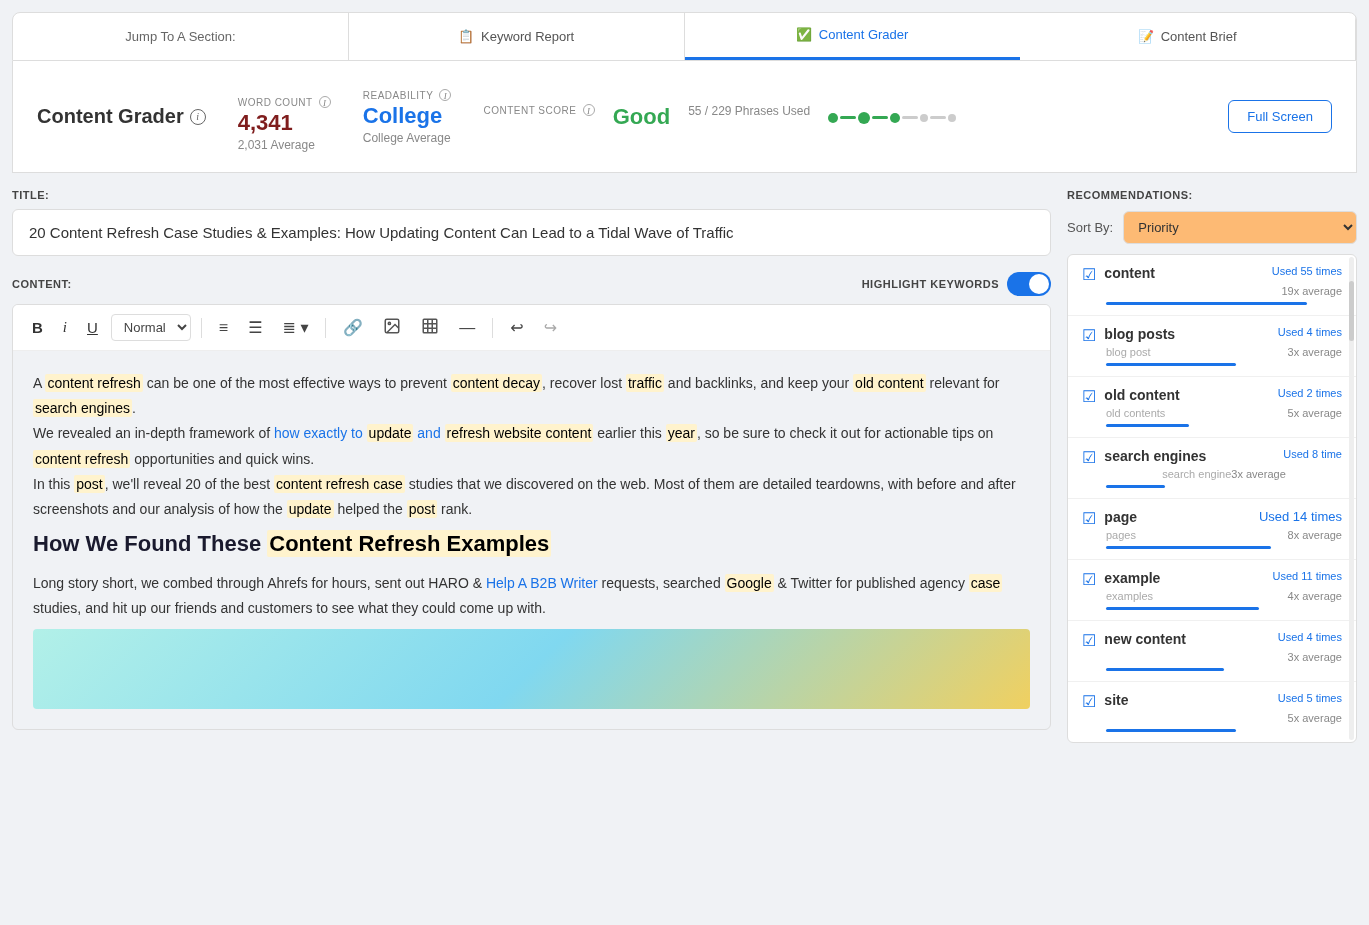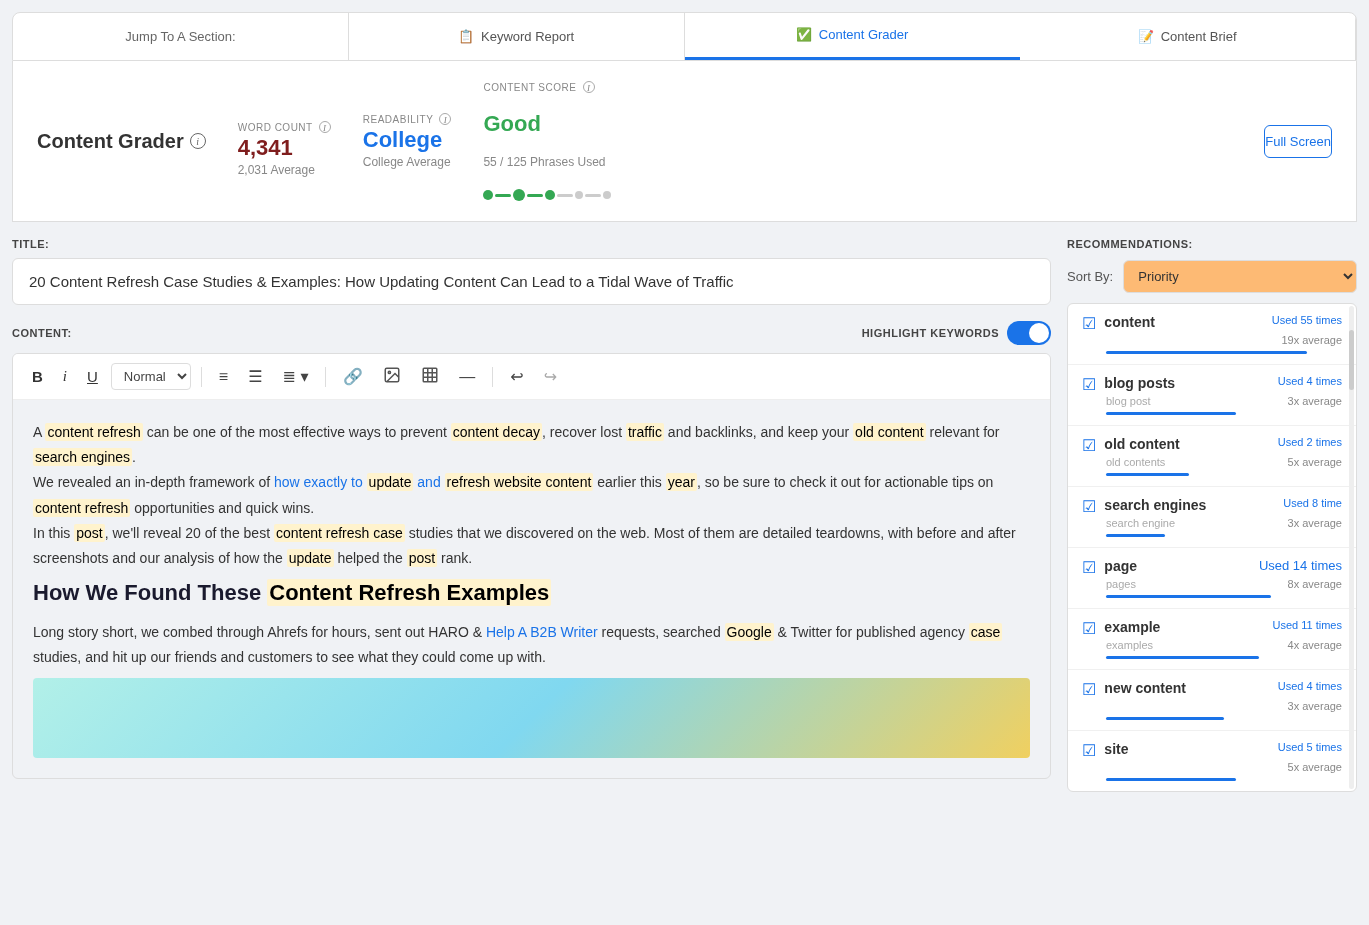--- a/index.html
+++ b/index.html
@@ -42,41 +42,41 @@
 
   <div style="display:flex;flex-direction:column;gap:2px;">
     <div style="font-size:10px;text-transform:uppercase;color:#888;letter-spacing:0.5px;">
       <span>READABILITY</span>
       <span style="display:inline-block;width:12px;height:12px;border:1px solid #aaa;border-radius:50%;text-align:center;font-size:9px;color:#888;font-style:italic;font-family:serif;cursor:pointer;margin-left:3px;line-height:12px;">i</span>
     </div>
     <div style="font-size:22px;font-weight:700;color:#1a73e8;">College</div>
     <div style="font-size:12px;color:#888;">College Average</div>
   </div>
 
-  <div style="display:flex;flex-direction:column;gap:18px;">
+  <div style="display:flex;flex-direction:row;gap:18px;">
     <div style="font-size:10px;text-transform:uppercase;color:#888;letter-spacing:0.5px;">
       <span>CONTENT SCORE</span>
       <span style="display:inline-block;width:12px;height:12px;border:1px solid #aaa;border-radius:50%;text-align:center;font-size:9px;color:#888;font-style:italic;font-family:serif;cursor:pointer;margin-left:3px;line-height:12px;">i</span>
     </div>
     <div style="font-size:22px;font-weight:700;color:#34a853;">Good</div>
-    <div style="font-size:12px;color:#888;">55 / 125 Phrases Used</div>
+    <div style="font-size:12px;color:#888;">55 / 229 Phrases Used</div>
     <div style="display:flex;align-items:center;gap:2px;margin-top:2px;">
       <div style="width:10px;height:10px;border-radius:50%;background:#34a853;"></div>
       <div style="height:3px;width:16px;background:#34a853;border-radius:2px;"></div>
       <div style="width:12px;height:12px;border-radius:50%;background:#34a853;"></div>
       <div style="height:3px;width:16px;background:#34a853;border-radius:2px;"></div>
       <div style="width:10px;height:10px;border-radius:50%;background:#34a853;"></div>
       <div style="height:3px;width:16px;background:#ccc;border-radius:2px;"></div>
       <div style="width:8px;height:8px;border-radius:50%;background:#ccc;"></div>
       <div style="height:3px;width:16px;background:#ccc;border-radius:2px;"></div>
       <div style="width:8px;height:8px;border-radius:50%;background:#ccc;"></div>
     </div>
   </div>
 
-  <button style="margin-left:auto;padding:8px 0;border:1.5px solid #1a73e8;border-radius:6px;color:#1a73e8;background:#fff;cursor:pointer;font-size:13px;display:flex;align-items:center;gap:6px;white-space:nowrap;">Full Screen</button>
+  <button style="margin-left:auto;padding:8px 18px;border:1.5px solid #1a73e8;border-radius:6px;color:#1a73e8;background:#fff;cursor:pointer;font-size:13px;display:flex;align-items:center;gap:6px;white-space:nowrap;">Full Screen</button>
 </div>
 
 <div style="display:flex;margin:16px 12px;gap:16px;align-items:flex-start;">
 
   <div style="flex:1;min-width:0;">
     <div style="font-size:11px;font-weight:700;color:#444;letter-spacing:0.5px;margin-bottom:8px;text-transform:uppercase;">TITLE:</div>
     <input style="width: 100%; border: 1px solid rgb(221, 221, 221); border-radius: 6px; padding: 14px 16px; font-size: 15px; color: rgb(51, 51, 51); outline: none; margin-bottom: 16px; font-family: inherit;" value="20 Content Refresh Case Studies &amp; Examples: How Updating Content Can Lead to a Tidal Wave of Traffic">
 
     <div style="display:flex;justify-content:space-between;align-items:center;margin-bottom:8px;">
       <div style="font-size:11px;font-weight:700;color:#444;letter-spacing:0.5px;text-transform:uppercase;">CONTENT:</div>
@@ -200,21 +200,21 @@
           <div style="height:3px;background:#1a73e8;border-radius:2px;width:35%;"></div>
         </div>
       </div>
 
       <div style="padding:10px 14px;border-bottom:1px solid #f0f0f0;">
         <div style="display:flex;align-items:flex-start;justify-content:space-between;gap:8px;">
           <span style="color:#1a73e8;font-size:16px;cursor:pointer;flex-shrink:0;">☑</span>
           <span style="font-size:14px;font-weight:600;color:#333;flex:1;">search engines</span>
           <span style="font-size:11px;color:#1a73e8;white-space:nowrap;">Used 8 time</span>
         </div>
-        <div style="display:flex;justify-content:space-between;padding-left:24px;margin-top:1px;">
+        <div style="display:flex;justify-content:center;padding-left:24px;margin-top:1px;">
           <span style="font-size:11px;color:#aaa;">search engine</span>
           <span style="font-size:11px;color:#888;">3x average</span>
         </div>
         <div style="padding-left:24px;margin-top:5px;">
           <div style="height:3px;background:#1a73e8;border-radius:2px;width:25%;"></div>
         </div>
       </div>
 
       <div style="padding:10px 14px;border-bottom:1px solid #f0f0f0;">
         <div style="display:flex;align-items:flex-start;justify-content:space-between;gap:8px;">

